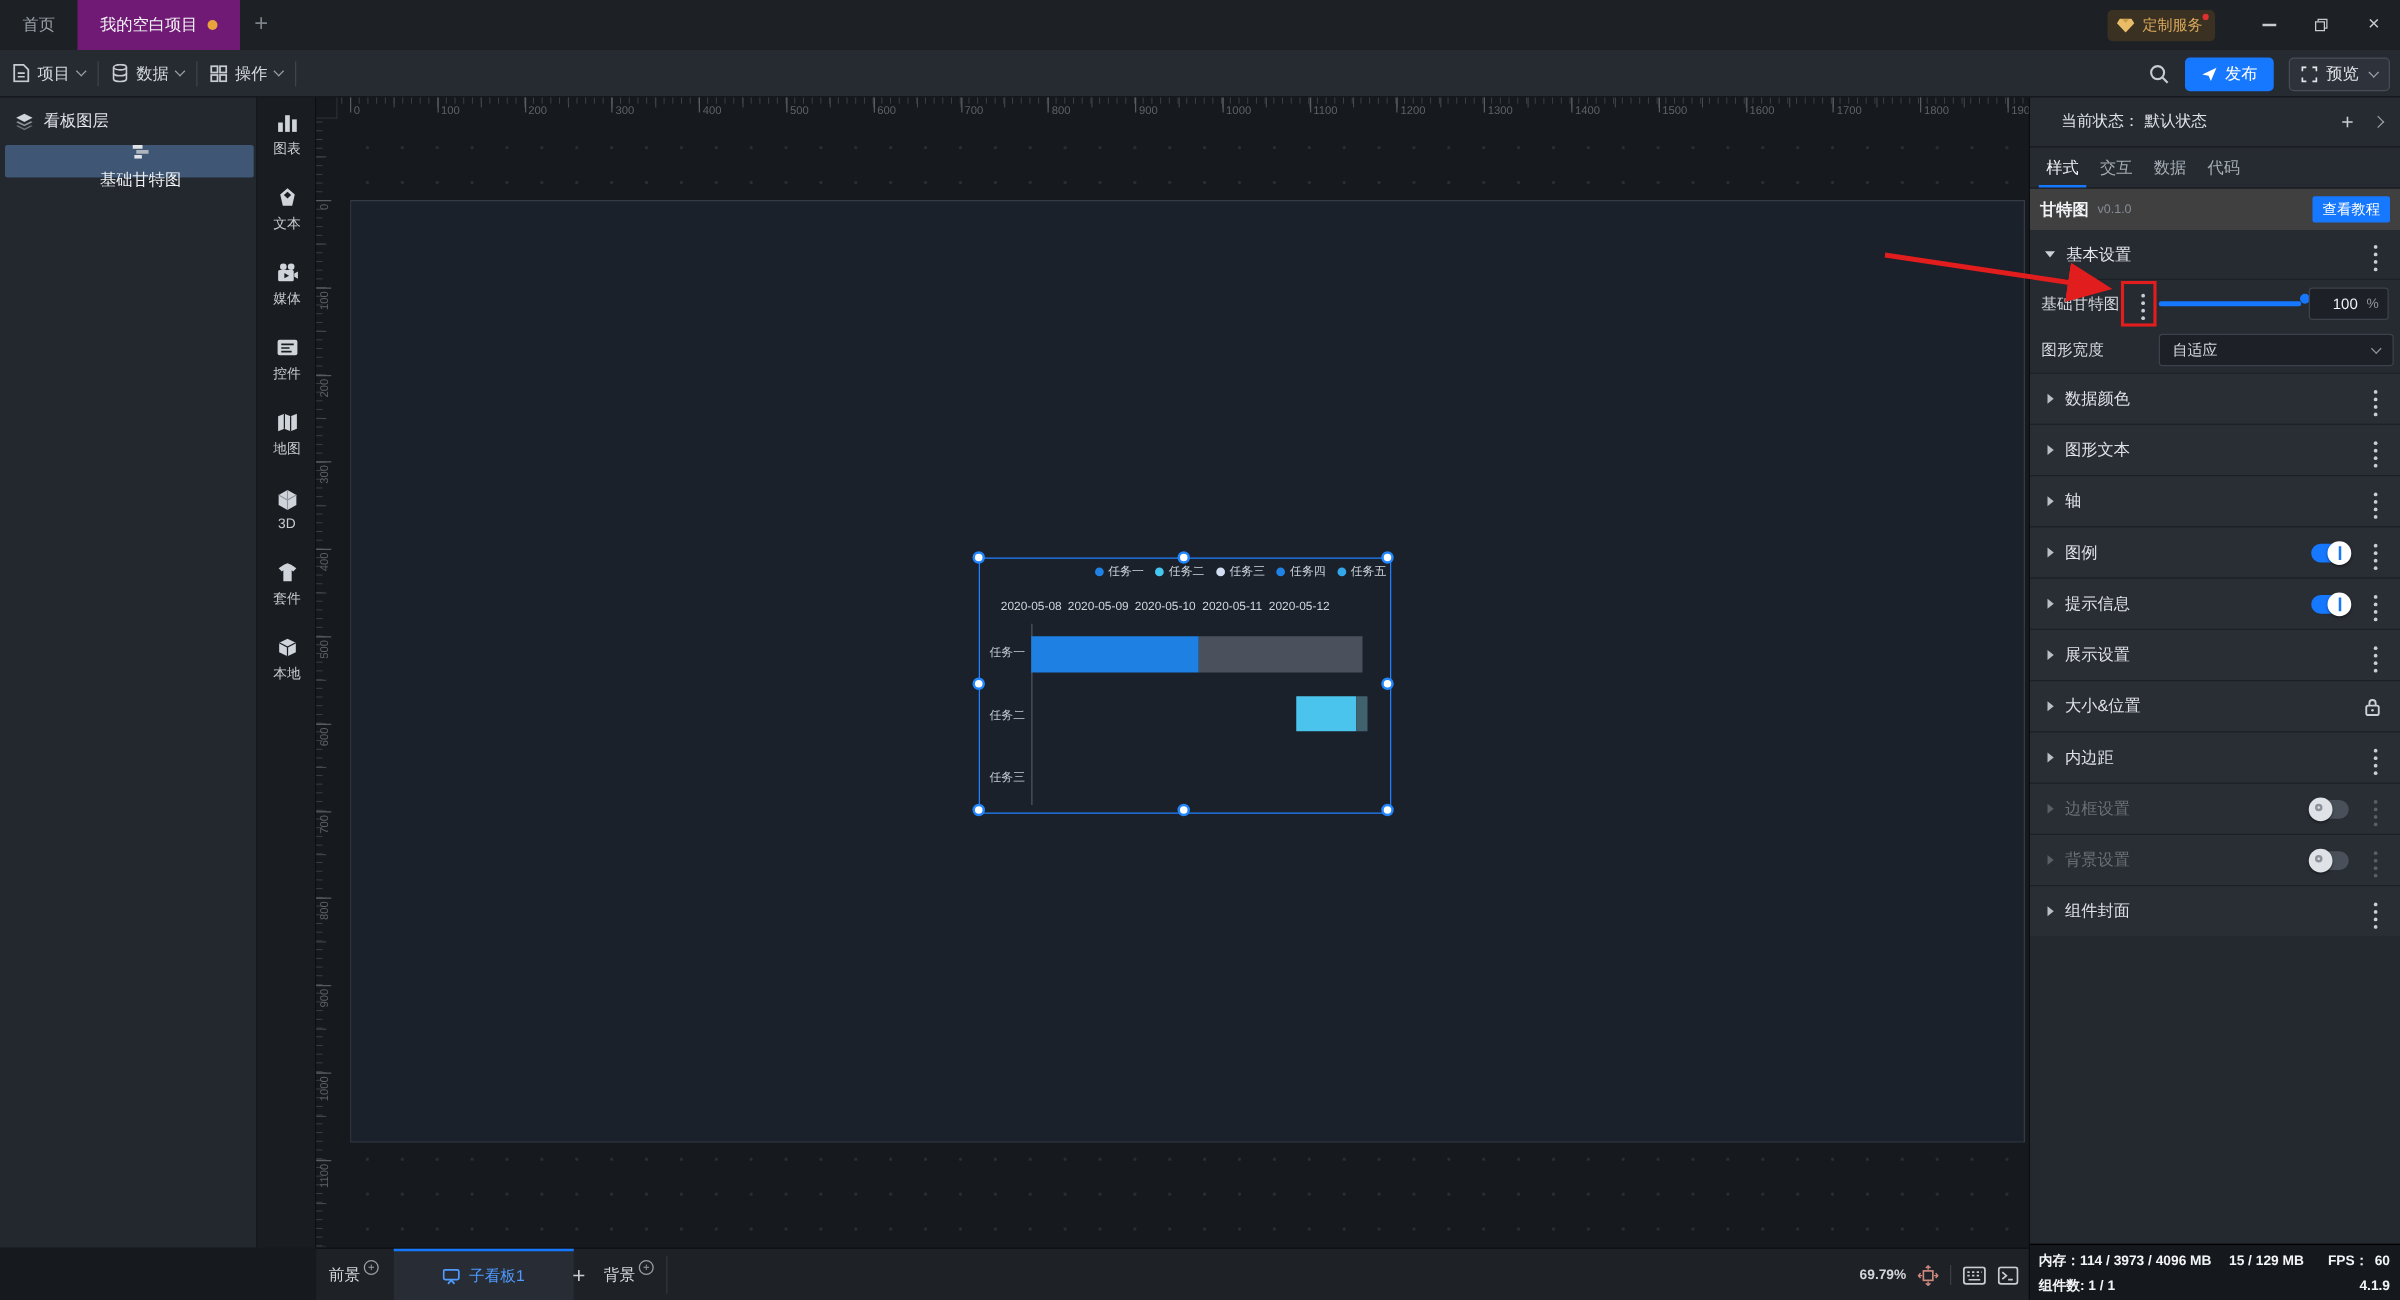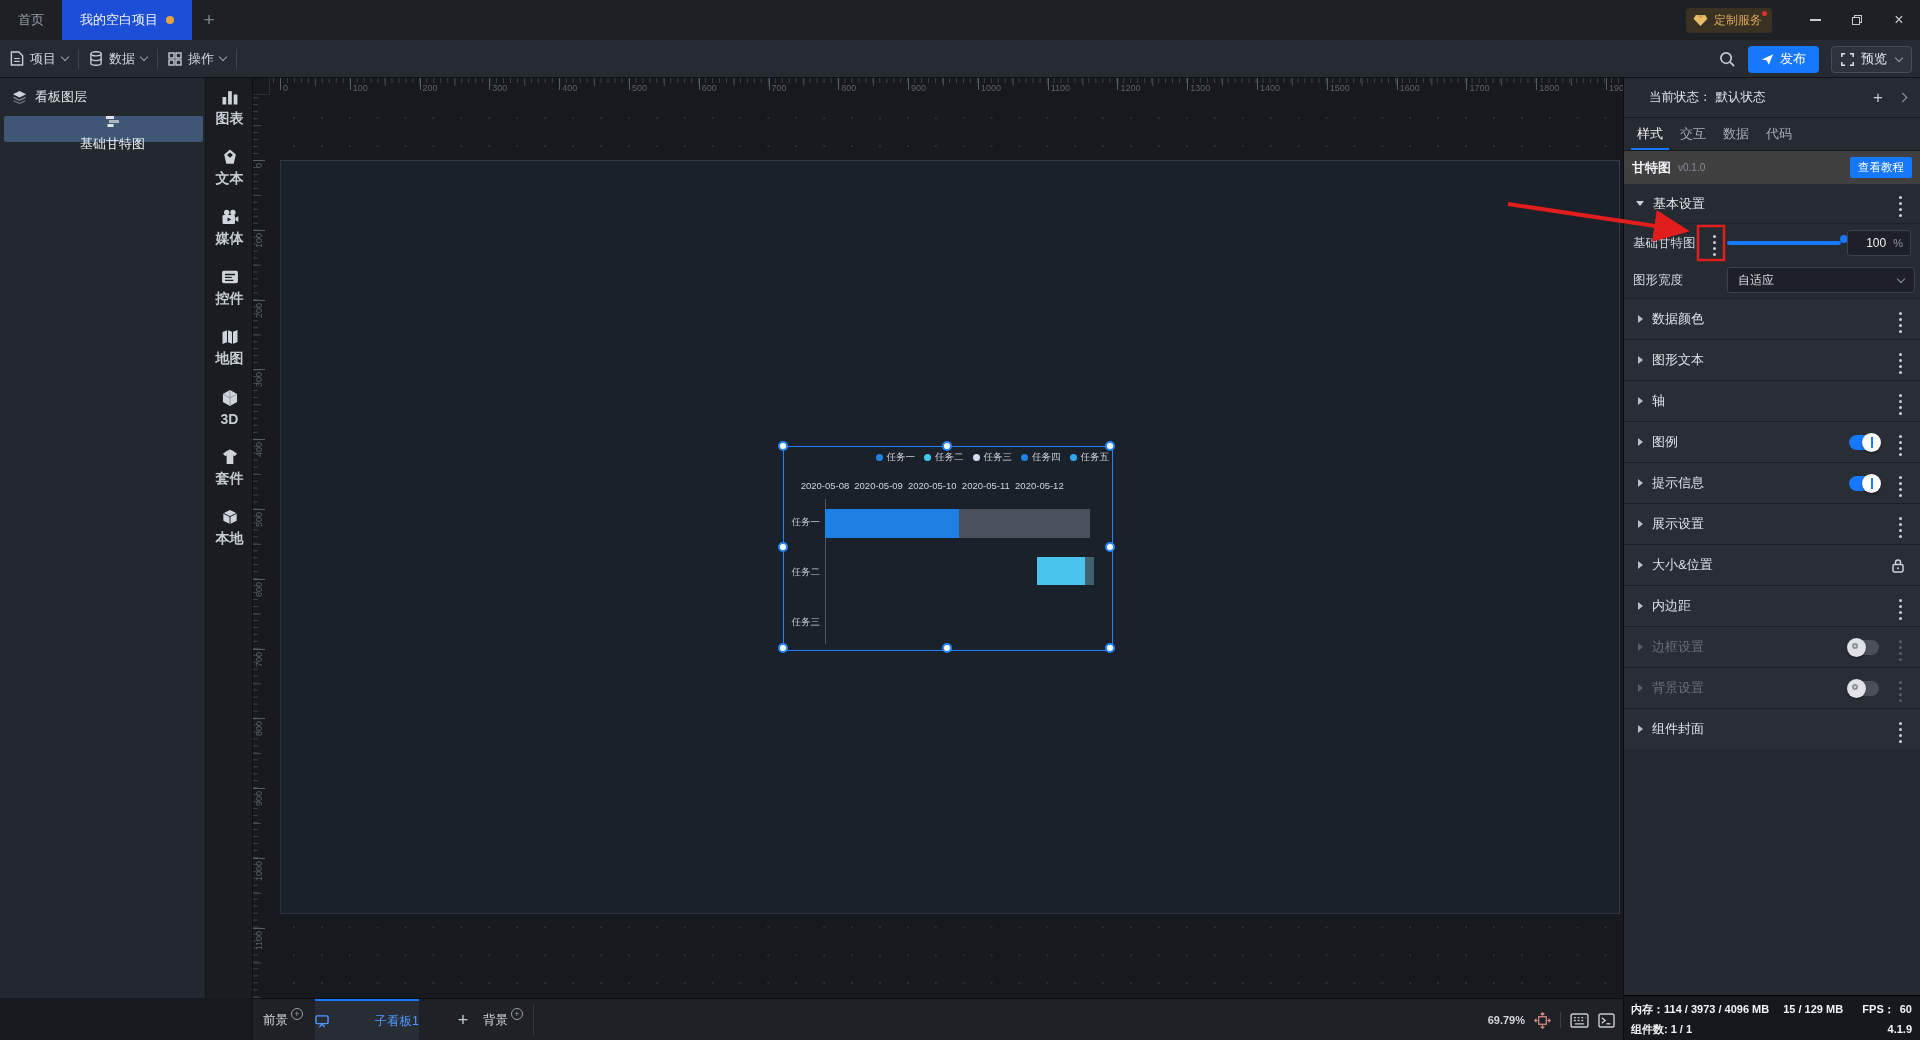--- a/index.html
+++ b/index.html
@@ -2,21 +2,21 @@
 <html><head>
 <meta charset="utf-8">
 <style>
   html,body{margin:0;padding:0;background:#101214;overflow:hidden;}
   *{box-sizing:border-box;font-family:"Liberation Sans","DejaVu Sans",sans-serif;}
   .app{position:relative;width:1920px;height:1040px;background:#16191d;color:#d5d9de;font-size:12px;}
 
   
   .titlebar{position:absolute;left:0;top:0;width:1920px;height:40px;background:#1d2126;display:flex;align-items:stretch;}
   .tb-tab{display:flex;align-items:center;justify-content:center;gap:8px;padding:0 18px;color:#9aa0a8;font-size:13px;cursor:pointer;}
-  .tb-tab.active{background:#1d4ed8;color:#f2f4f6;}
+  .tb-tab.active{background:#701a75;color:#f2f4f6;}
   .tab-dot{width:8px;height:8px;border-radius:50%;background:#e8a33d;}
   .tab-add{display:flex;align-items:center;justify-content:center;width:34px;color:#7c8289;font-size:19px;}
   .tb-right{position:absolute;right:0;top:0;height:40px;display:flex;align-items:center;gap:0;}
   .cs-badge{display:flex;align-items:center;gap:6px;background:#3a3122;border-radius:4px;padding:4px 10px 4px 7px;margin-right:22px;position:relative;cursor:pointer;}
   .cs-badge .txt{color:#d9a85c;font-size:12px;}
   .cs-dot{position:absolute;right:5px;top:3px;width:5px;height:5px;border-radius:50%;background:#e03030;}
   .win-btn{width:42px;height:40px;display:flex;align-items:center;justify-content:center;color:#c8ccd2;cursor:pointer;}
   .glyph-min{width:11px;height:2px;background:#c8ccd2;}
   .glyph-restore{position:relative;width:10px;height:10px;}
   .glyph-restore i{position:absolute;border:1px solid #c8ccd2;width:8px;height:8px;display:block;}
@@ -35,21 +35,21 @@
   .prev-btn .chev{margin-left:2px;}
 
   
   .layers{position:absolute;left:0;top:78px;width:206px;height:920px;background:#23272e;border-right:1px solid #121418;}
   .layers-hd{display:flex;align-items:center;gap:8px;padding:10px 0 8px 12px;color:#e2e5e9;font-size:13px;}
   .layer-item{display:flex;align-items:center;gap:8px;height:26px;margin:2px 2px 0 4px;padding-left:18px;background:#3f5675;border-radius:2px;color:#eef1f4;font-size:13px;cursor:pointer;flex-direction:column;}
 
   
   .rail{position:absolute;left:206px;top:78px;width:47px;height:920px;background:#191c21;border-right:1px solid #0d0f12;}
   .rail-item{position:absolute;left:0;width:47px;height:48px;display:flex;flex-direction:column;align-items:center;justify-content:center;gap:3px;cursor:pointer;}
-  .rail-item .lbl{font-size:14px;color:#c6ccd2;font-weight:bold;}
+  .rail-item .lbl{font-size:11px;color:#c6ccd2;}
 
   
   .canvas{position:absolute;left:253px;top:78px;width:1370px;height:920px;background:#16191d;}
   .corner{position:absolute;left:0;top:0;width:17px;height:17px;background:#16191d;border-right:1px solid #2a2e34;border-bottom:1px solid #2a2e34;}
   .hruler{position:absolute;left:17px;top:0;right:0;height:17px;background-image:linear-gradient(90deg,#3b4046 0 1px,transparent 1px),linear-gradient(90deg,#474c53 0 1px,transparent 1px);background-size:6.979px 5px,34.895px 8px;background-repeat:repeat-x;background-position:10px 0,10px 0;}
   .hruler .rl{position:absolute;top:5px;font-size:9px;color:#5c6269;}
   .hruler .rt{position:absolute;top:0;width:1px;height:12px;background:#565c63;}
   .vruler{position:absolute;left:0;top:17px;width:17px;bottom:0;background-image:linear-gradient(180deg,#3b4046 0 1px,transparent 1px),linear-gradient(180deg,#474c53 0 1px,transparent 1px);background-size:5px 6.979px,8px 34.895px;background-repeat:repeat-y;background-position:0 65px,0 65px;}
   .vruler .rl{position:absolute;left:1px;font-size:9px;color:#5c6269;writing-mode:vertical-rl;transform:rotate(180deg);}
   .vruler .rt{position:absolute;left:0;height:1px;width:12px;background:#565c63;}
@@ -64,21 +64,21 @@
   .g-lg-dot{width:7px;height:7px;border-radius:50%;}
   .g-date{position:absolute;top:33px;transform:translateX(-50%);font-size:9.5px;color:#d0d5db;white-space:nowrap;}
   .g-rowlab{position:absolute;left:6px;width:30px;text-align:right;font-size:9.5px;color:#c3c9d0;}
   .g-axis{position:absolute;width:1px;background:#50565e;}
   .g-bar{position:absolute;}
 
   
   .bottombar{position:absolute;left:253px;top:998px;width:1370px;height:42px;background:#1e2126;border-top:1px solid #0b0d10;}
   .bb-group{position:absolute;top:0;height:42px;display:flex;align-items:center;gap:3px;color:#d5d9de;font-size:12.5px;cursor:pointer;}
   .circ-plus{width:12px;height:12px;border:1px solid #9aa0a8;border-radius:50%;color:#9aa0a8;font-size:9px;line-height:10px;text-align:center;margin-top:-12px;}
-  .bb-tab{position:absolute;left:62px;top:0;width:104px;height:42px;background:#272c35;border-top:2px solid #1677ff;display:flex;align-items:center;justify-content:space-between;gap:7px;color:#4f9bff;font-size:12.5px;cursor:pointer;}
+  .bb-tab{position:absolute;left:62px;top:0;width:144px;height:42px;background:#272c35;border-top:2px solid #1677ff;display:flex;align-items:center;justify-content:center;gap:7px;color:#4f9bff;font-size:12.5px;cursor:pointer;}
   .bb-plus{position:absolute;left:196px;top:0;width:28px;height:42px;display:flex;align-items:center;justify-content:center;color:#c6ccd2;font-size:18px;cursor:pointer;}
   .bb-sep{position:absolute;left:280px;top:6px;width:1px;height:30px;background:#33383f;}
   .bb-right{position:absolute;right:8px;top:0;height:42px;display:flex;align-items:center;gap:9px;}
   .bb-zoom{font-size:11px;font-weight:bold;color:#d3d7dc;}
   .bb-isep{width:1px;height:16px;background:#3a3f46;}
 
   
   .rpanel{position:absolute;left:1623px;top:78px;width:297px;height:962px;background:#262b32;border-left:1px solid #0b0d10;display:flex;flex-direction:column;}
   .rp-state{height:40px;display:flex;align-items:center;padding:0 14px 0 25px;border-bottom:1px solid #171a1f;font-size:12.5px;color:#dfe3e8;}
   .rp-state .sp{flex:1;}

